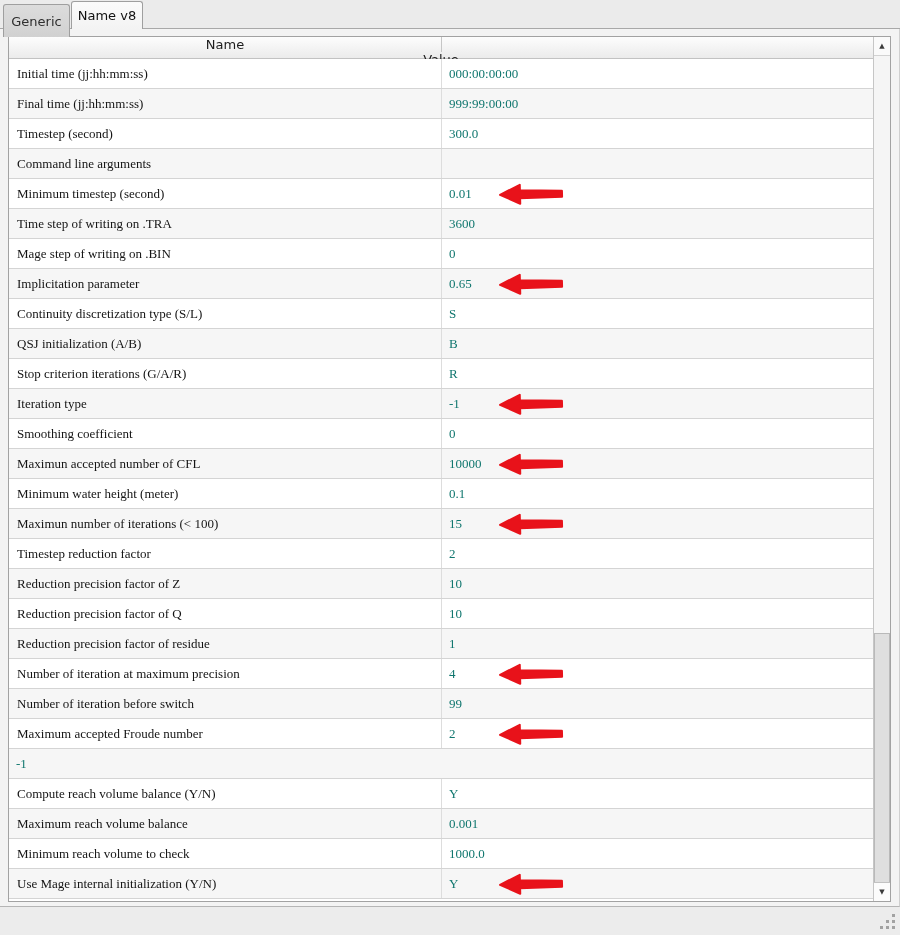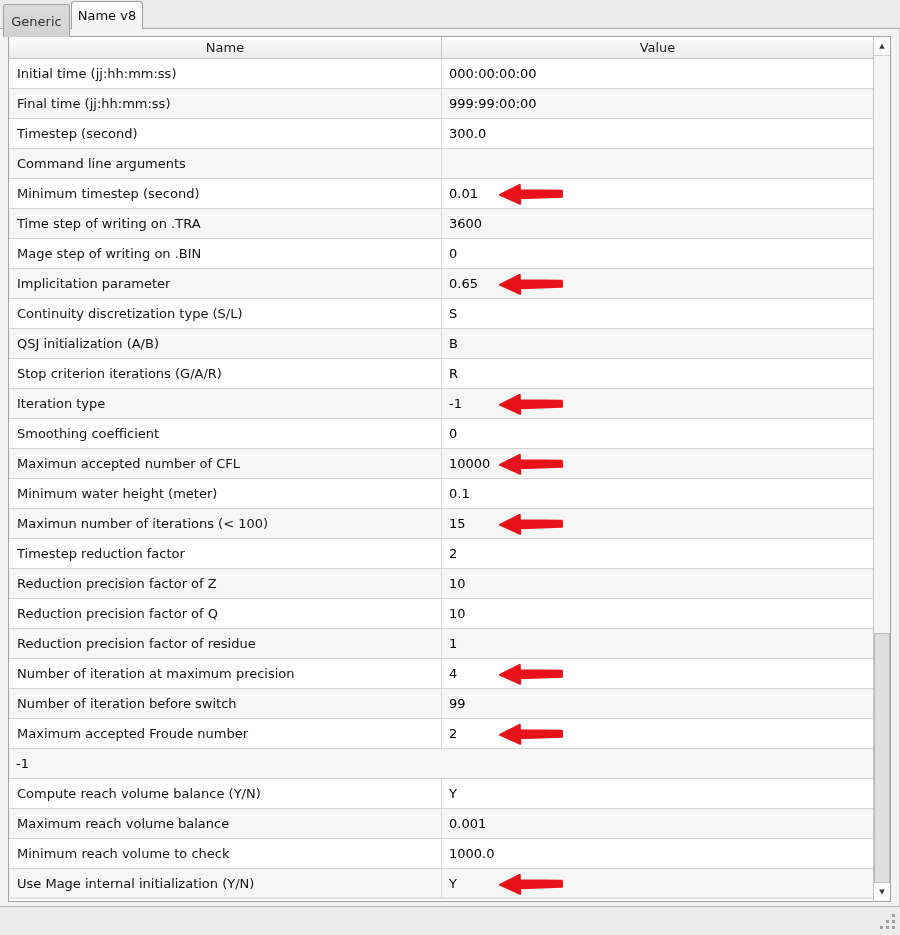--- a/index.html
+++ b/index.html
@@ -16,29 +16,29 @@
   .tab.inactive{left:3px;top:4px;width:67px;height:33px;background:linear-gradient(#dcdcdc,#d1d1d1);color:#2e2e2e;}
   .tab.active{left:71px;top:1px;width:72px;height:28px;background:linear-gradient(#fbfbfb,#f3f3f3);color:#111;z-index:3;}
   
   .panel{position:absolute;top:29px;left:0;width:899px;height:877px;background:#f3f3f3;
          border-bottom:1px solid #b5b5b5;border-right:1px solid #cfcfcf;box-sizing:content-box;z-index:0;}
   
   .tableframe{position:absolute;left:8px;top:7px;width:883px;height:866px;border:1px solid #a2a2a2;
               background:#fff;display:flex;box-sizing:border-box;}
   .tablecol{flex:1;display:flex;flex-direction:column;overflow:hidden;}
   .header{height:22px;min-height:22px;display:flex;background:linear-gradient(#fdfdfd,#ebebeb);
-          border-bottom:1px solid #c2c2c2;box-sizing:border-box;}
+          border-bottom:1px solid #c2c2c2;box-sizing:border-box;flex-direction:column;}
   .hcell{display:flex;align-items:center;justify-content:center;color:#1c1c1c;}
   .hcell.name{width:433px;border-right:1px solid #c6c6c6;box-sizing:border-box;}
   .hcell.value{flex:1;}
-  .row{height:30px;min-height:30px;display:flex;border-bottom:1px solid #d4d4d4;background:#ffffff;box-sizing:border-box;}
+  .row{height:30px;min-height:30px;display:flex;border-bottom:1px solid #d4d4d4;background:#ffffff;box-sizing:border-box;font-family:Liberation Serif, serif;}
   .row.alt{background:#f6f6f6;}
   .cell{display:flex;align-items:center;box-sizing:border-box;white-space:nowrap;overflow:hidden;}
   .cell.name{width:433px;padding-left:8px;border-right:1px solid #ddd;color:#141414;}
-  .cell.value{flex:1;padding-left:7px;position:relative;color:#000000;}
+  .cell.value{flex:1;padding-left:7px;position:relative;color:#0f766e;}
   .arrow{position:absolute;left:56px;top:50%;margin-top:-12px;width:68px;height:24px;pointer-events:none;}
   
   .scrollbar{width:17px;min-width:17px;border-left:1px solid #c6c6c6;background:#f5f5f5;position:relative;box-sizing:border-box;}
   .sbtn{position:absolute;left:0;right:0;height:18px;display:flex;align-items:center;justify-content:center;
         font-size:7px;color:#3c3c3c;background:#fafafa;cursor:default;}
   .sbtn.up{top:0;border-bottom:1px solid #d2d2d2;}
   .sbtn.down{bottom:0;border-top:1px solid #c2c2c2;background:#fcfcfc;}
   .sthumb{position:absolute;left:0;right:0;top:596px;height:250px;background:#dfdfdf;
           border:1px solid #b9b9b9;box-sizing:border-box;}
   

